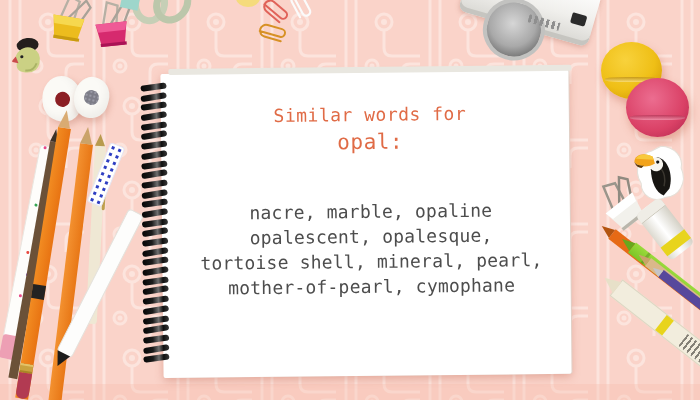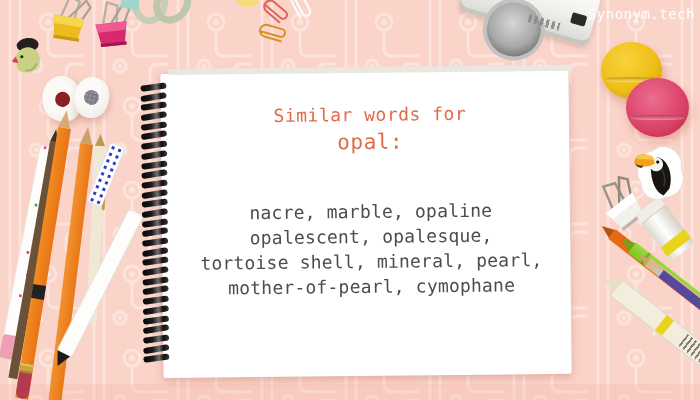--- a/index.html
+++ b/index.html
@@ -332,15 +332,14 @@
         <div class="coil"></div>
         <div class="coil"></div>
         <div class="coil"></div>
         <div class="coil"></div>
         <div class="coil"></div>
         <div class="coil"></div>
         <div class="coil"></div>
       </div>
   </div>
 
-  <div class="logo">Synonym.tech</div>
 
 </div>
 
 </body></html>

